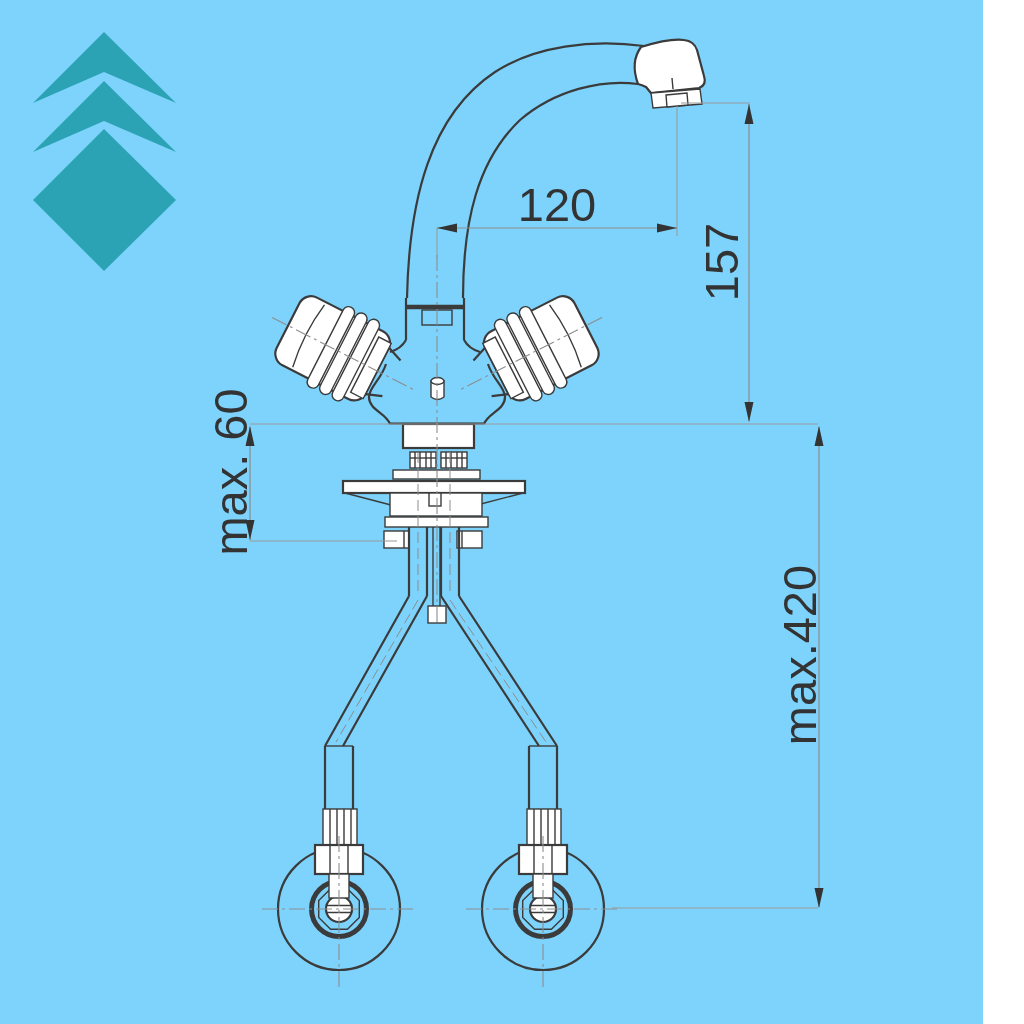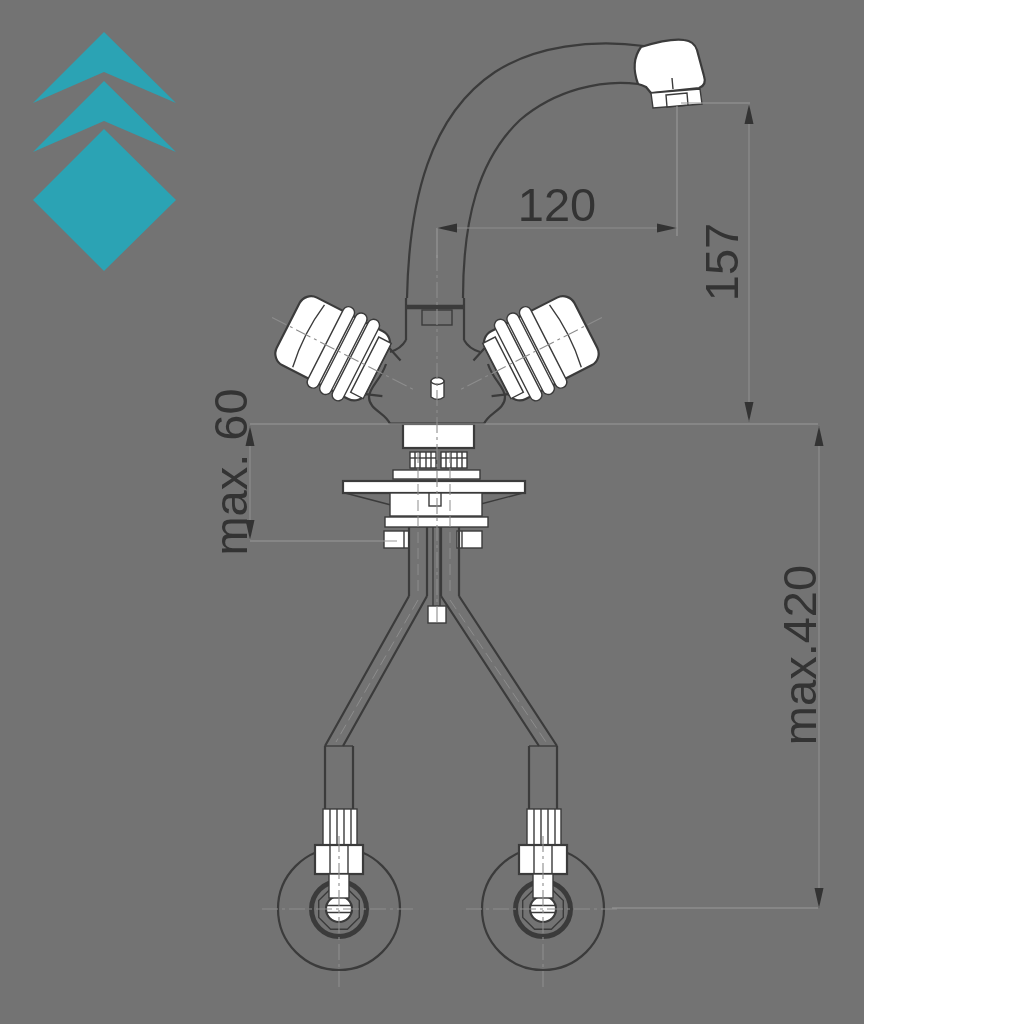--- a/index.html
+++ b/index.html
@@ -1,16 +1,16 @@
 <!DOCTYPE html>
 <html><head>
 <meta charset="utf-8">
 <style>
   html,body { margin:0; padding:0; background:#ffffff; }
-  .stage { position:relative; width:864px; height:1024px; background:#737373; overflow:hidden; }
+  .stage { position:relative; width:983px; height:1024px; background:#7dd3fc; overflow:hidden; }
   svg { display:block; }
 
   
   .k1 { stroke:#3b3b3b; stroke-width:1.4; }
   .k2 { stroke:#3b3b3b; stroke-width:2.2; }
   .k4 { stroke:#3b3b3b; stroke-width:4.5; }
   .k5 { stroke:#3b3b3b; stroke-width:5;   }
   .fn { fill:none; }
   .fw { fill:#ffffff; }
 

